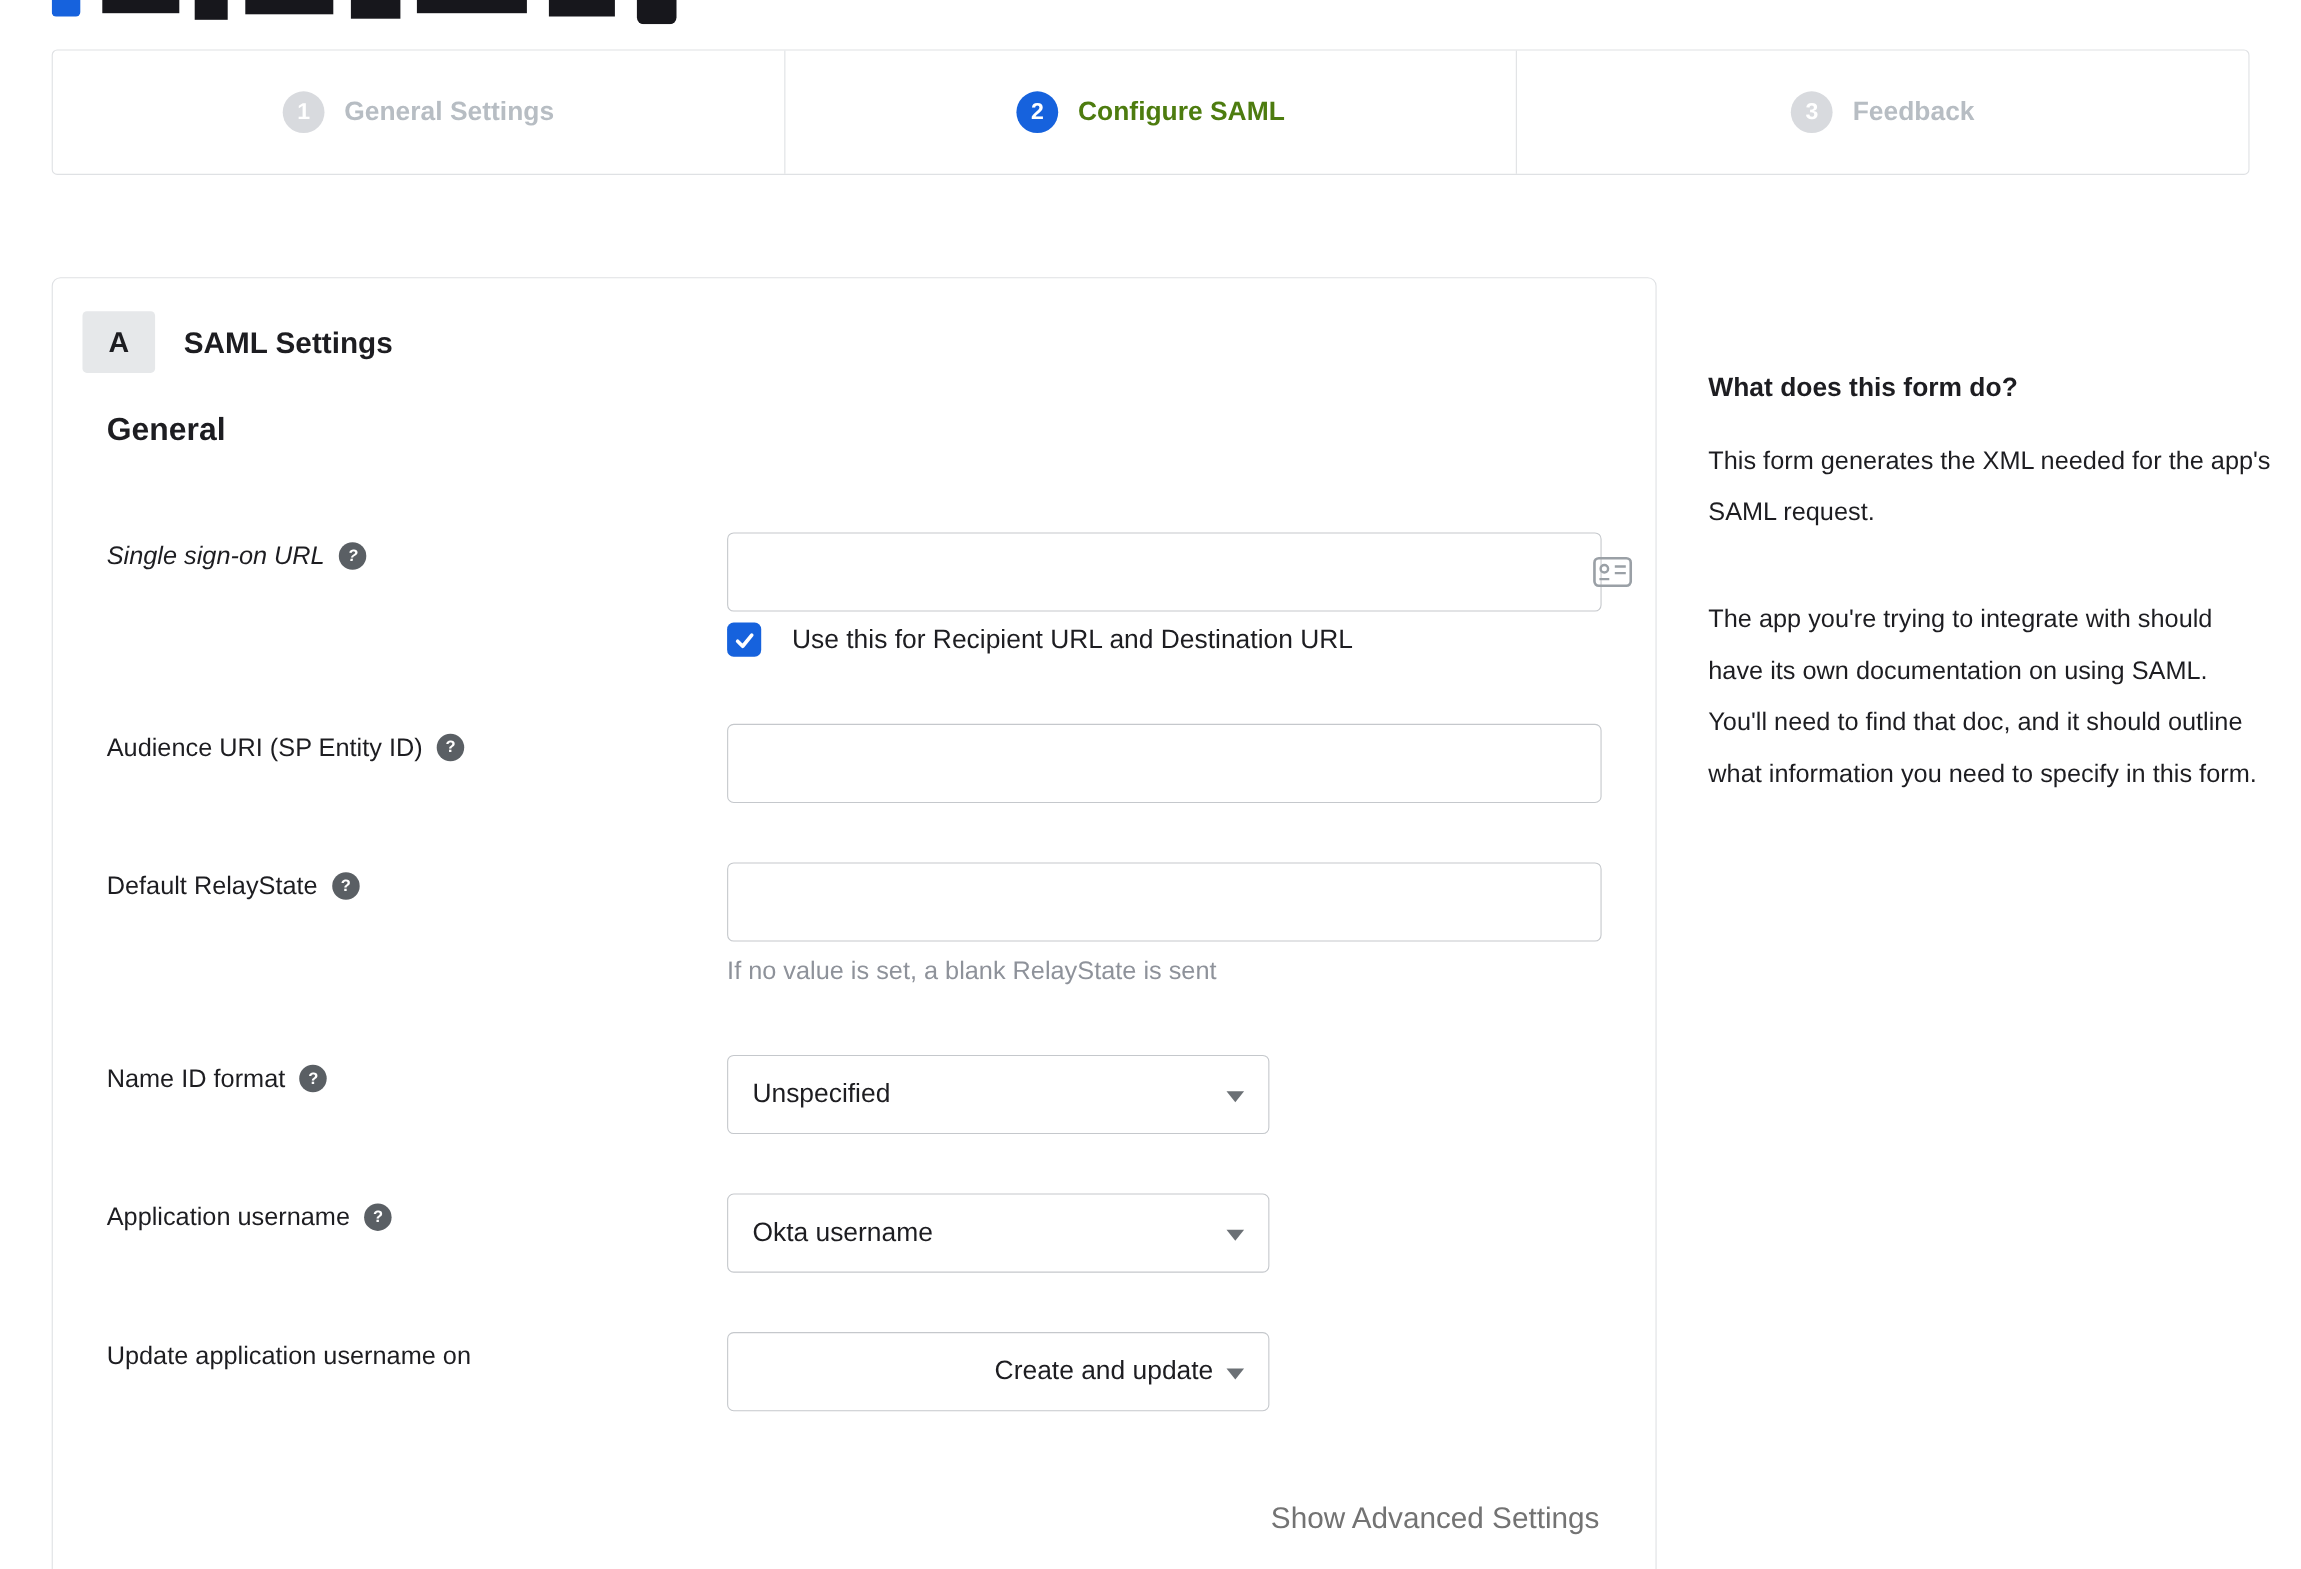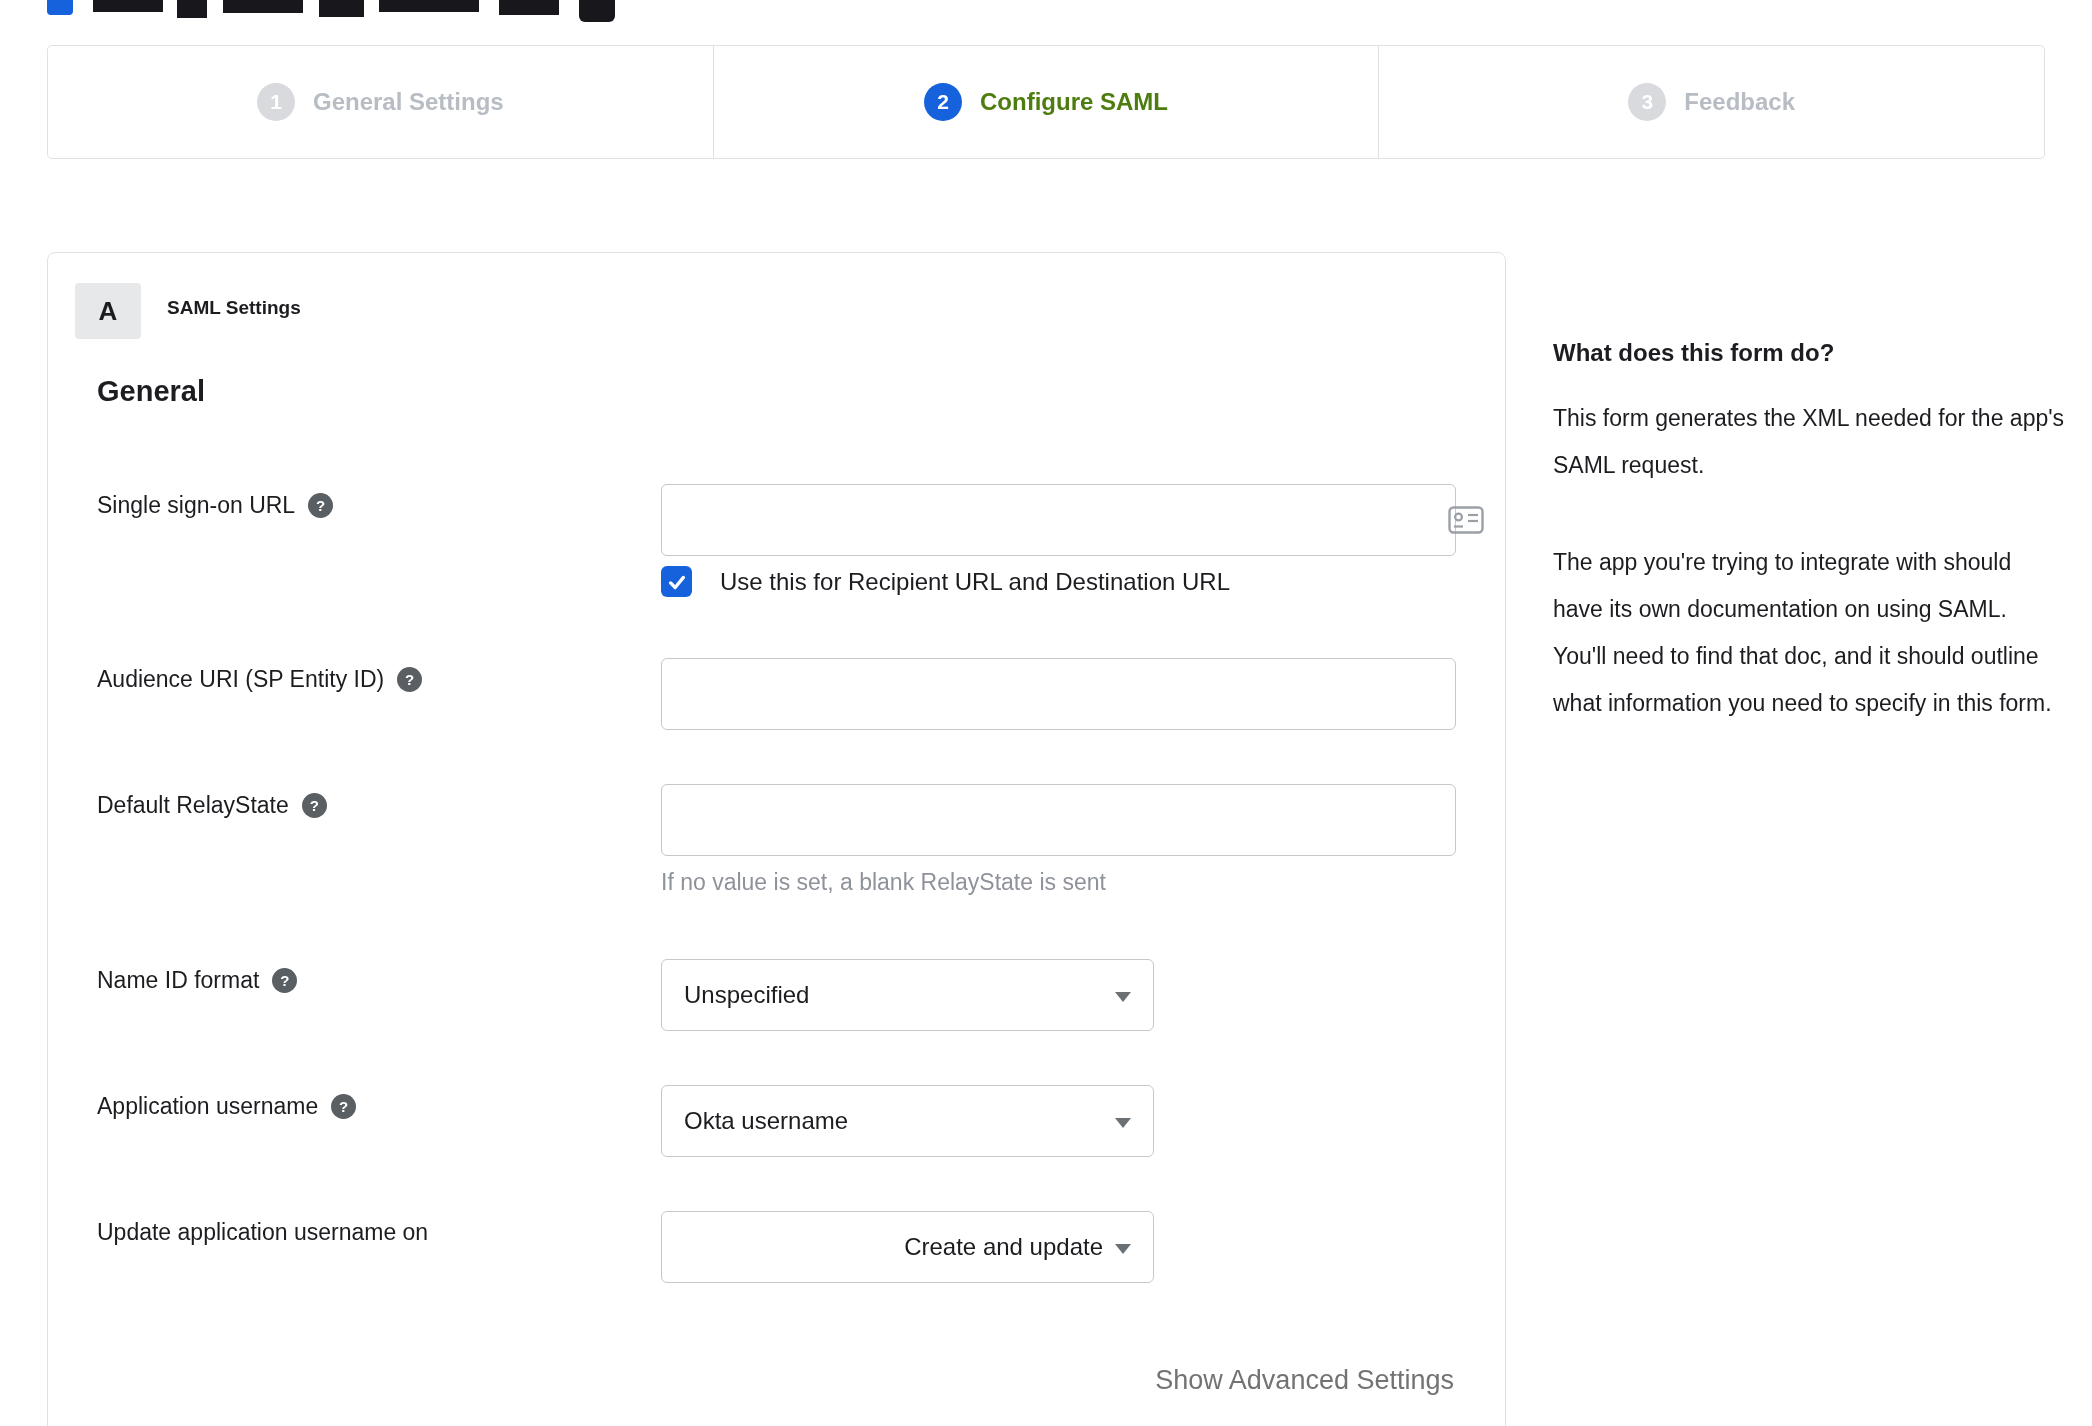--- a/index.html
+++ b/index.html
@@ -45,21 +45,21 @@
     border: 1px solid #dfe1e4; border-radius: 8px;
     background: #fff;
   }
   .badge {
     position: absolute; left: 27px; top: 30px;
     width: 66px; height: 56px;
     background: #e6e8ea; border-radius: 4px;
     font-weight: bold; font-size: 26px;
     display: flex; align-items: center; justify-content: center;
   }
-  .card-title { position: absolute; left: 119px; top: 44px; font-weight: bold; font-size: 19px; }
+  .card-title { position: absolute; left: 119px; top: 44px; font-weight: bold; font-size: 27px; }
   .section-title { position: absolute; left: 49px; top: 122px; font-weight: bold; font-size: 29px; }
 
   .field-label { position: absolute; left: 49px; font-size: 23px; display: flex; align-items: center; gap: 13px; }
   .help-dot {
     display: inline-flex; width: 25px; height: 25px; border-radius: 50%;
     background: #5a5f64; color: #fff;
     align-items: center; justify-content: center;
     font-size: 15px; font-weight: bold; cursor: pointer;
     flex: 0 0 auto;
   }
@@ -138,21 +138,21 @@
     <span class="step-circle">3</span>
     <span class="step-label">Feedback</span>
   </div>
 </div>
 
 <div class="card">
   <div class="badge">A</div>
   <div class="card-title">SAML Settings</div>
   <div class="section-title">General</div>
 
-  <div class="field-label" style="top:239px;">
+  <div class="field-label" style="top:239px;font-style:italic;">
     <span>Single sign-on URL</span>
     <span class="help-dot"></span>
   </div>
   <input class="text-input" style="top: 231px;" type="text" value="">
   <svg class="input-icon" style="left:1400px; top:253px;" viewBox="0 0 36 28">
     <rect x="1.5" y="1.5" width="33" height="25" rx="4" fill="none" stroke="#9aa0a6" stroke-width="2.4"></rect>
     <circle cx="10.5" cy="11" r="3.4" fill="none" stroke="#9aa0a6" stroke-width="2.2"></circle>
     <line x1="6" y1="20.5" x2="15" y2="20.5" stroke="#9aa0a6" stroke-width="2.2"></line>
     <line x1="20" y1="9" x2="30" y2="9" stroke="#9aa0a6" stroke-width="2.2"></line>
     <line x1="20" y1="15" x2="30" y2="15" stroke="#9aa0a6" stroke-width="2.2"></line>

